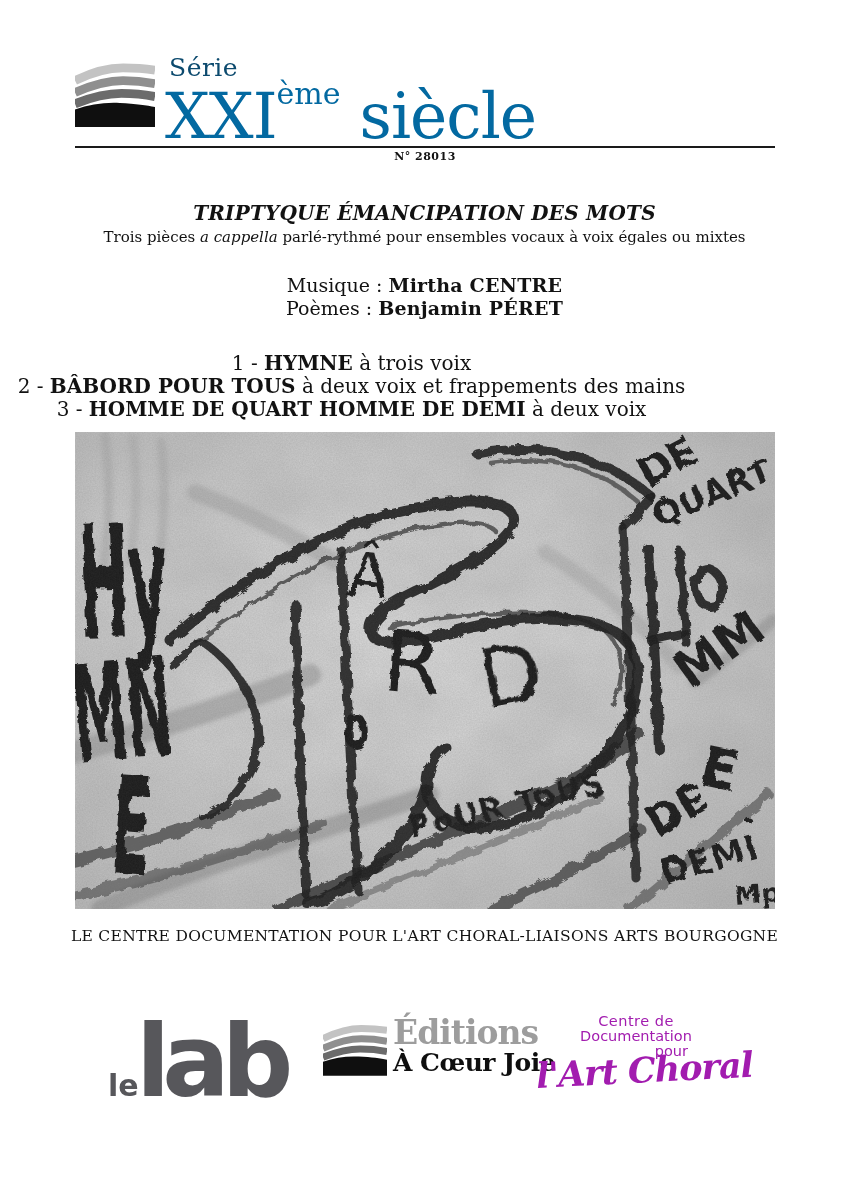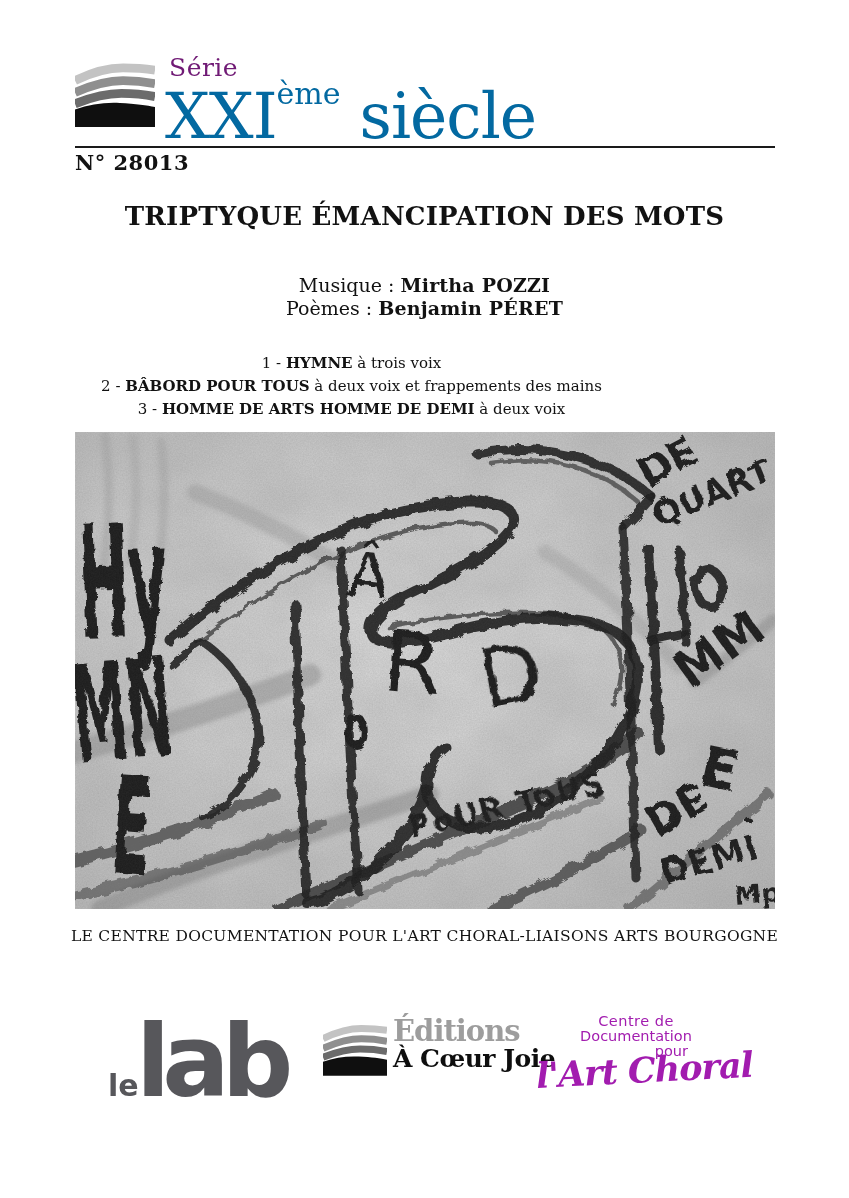--- a/index.html
+++ b/index.html
@@ -5,45 +5,45 @@
   html,body{margin:0;padding:0;background:#888;}
   .page{
     position:relative;width:849px;height:1198px;background:#ffffff;
     margin:0 auto;overflow:hidden;
     font-family:"DejaVu Serif",serif;color:#121212;
   }
   
   .header{position:absolute;left:75px;top:55px;display:flex;align-items:flex-start;}
   .wave-logo{display:block;}
   .series-block{margin-left:10px;}
-  .series-label{font-size:25px;color:#701a75;letter-spacing:.5px;line-height:1;margin-left:4px;}
+  .series-label{font-size:25px;color:#0c4a6e;letter-spacing:.5px;line-height:1;margin-left:4px;}
   .series-line{font-size:63px;line-height:.92;color:#0369a1;letter-spacing:-1px;white-space:nowrap;}
   .series-sup{font-size:30px;vertical-align:34px;letter-spacing:0;}
   .rule{position:absolute;left:75px;top:146px;width:700px;height:2px;background:#1a1a1a;}
-  .catalog{position:absolute;left:75px;top:150px;width:700px;text-align:left;
-    font-size:21px;font-weight:bold;letter-spacing:.5px;}
+  .catalog{position:absolute;left:75px;top:150px;width:700px;text-align:center;
+    font-size:11px;font-weight:bold;letter-spacing:.5px;}
   
   .title-block{position:absolute;left:0;top:201px;width:849px;text-align:center;}
-  .main-title{font-size:26px;font-weight:bold;letter-spacing:.2px;}
+  .main-title{font-size:20px;font-weight:bold;letter-spacing:.2px;font-style:italic;}
   .subtitle{font-size:15px;margin-top:3px;}
   .credits{position:absolute;left:0;top:274px;width:849px;text-align:center;
     font-size:19px;line-height:23px;}
   .credits b{letter-spacing:.2px;}
   .pieces{position:absolute;left:0;top:352px;width:703px;text-align:center;
-    font-size:15px;line-height:23px;}
+    font-size:20px;line-height:23px;}
   
   .artwork{position:absolute;left:75px;top:432px;width:700px;height:477px;}
   
   .partnership{position:absolute;left:0;top:925px;width:849px;text-align:center;
     font-size:15.5px;line-height:23px;letter-spacing:.3px;}
   
   .lelab{position:absolute;left:106px;top:1000px;}
   .acj{position:absolute;left:323px;top:1018px;display:flex;align-items:flex-start;}
   .acj-text{margin-left:6px;}
-  .acj-editions{font-family:"DejaVu Serif",serif;font-weight:bold;font-size:29px;
+  .acj-editions{font-family:"DejaVu Serif",serif;font-weight:bold;font-size:33px;
     color:#9d9d9d;line-height:.9;letter-spacing:-1px;}
   .acj-name{font-family:"DejaVu Serif",serif;font-weight:bold;font-size:25px;
     color:#0e0e0e;margin-top:0;letter-spacing:-.5px;}
   .artchoral{position:absolute;left:536px;top:1014px;width:200px;color:#a21caf;}
   .ac-line{font-family:"DejaVu Sans",sans-serif;font-size:14.5px;line-height:15px;text-align:center;}
   .ac-line.l1{letter-spacing:.5px;}
   .ac-line.l3{text-align:right;padding-right:48px;}
   .ac-script{font-family:"DejaVu Serif",serif;font-style:italic;font-weight:bold;
     font-size:35px;transform:rotate(-3deg);transform-origin:left center;
     margin-top:-4px;white-space:nowrap;letter-spacing:-1px;}
@@ -65,31 +65,32 @@
       <div class="series-label">Série</div>
       <div class="series-line"><span>XXI</span><span class="series-sup">ème</span><span> siècle</span></div>
     </div>
   </div>
 
   <div class="rule"></div>
   <div class="catalog">N° 28013</div>
 
   <div class="title-block">
     <div class="main-title">TRIPTYQUE ÉMANCIPATION DES MOTS</div>
+    <div class="subtitle"><span>Trois pièces </span><i>a cappella</i><span> parlé-rythmé pour ensembles vocaux à voix égales ou mixtes</span></div>
   </div>
 
   <div class="credits">
-    <div><span>Musique : </span><b>Mirtha POZZI</b></div>
+    <div><span>Musique : </span><b>Mirtha CENTRE</b></div>
     <div><span>Poèmes : </span><b>Benjamin PÉRET</b></div>
   </div>
 
   <div class="pieces">
     <div><span>1 - </span><b>HYMNE</b><span> à trois voix</span></div>
     <div><span>2 - </span><b>BÂBORD POUR TOUS</b><span> à deux voix et frappements des mains</span></div>
-    <div><span>3 - </span><b>HOMME DE ARTS HOMME DE DEMI</b><span> à deux voix</span></div>
+    <div><span>3 - </span><b>HOMME DE QUART HOMME DE DEMI</b><span> à deux voix</span></div>
   </div>
 
   <svg class="artwork" viewBox="0 0 700 477" width="700" height="477">
     <defs>
       <radialGradient id="paperGrad" cx="45%" cy="45%" r="75%">
         <stop offset="0%" stop-color="#e3e3e3"></stop>
         <stop offset="60%" stop-color="#cfcfcf"></stop>
         <stop offset="100%" stop-color="#bcbcbc"></stop>
       </radialGradient>
       <filter id="smudge" x="0%" y="0%" width="100%" height="100%">

